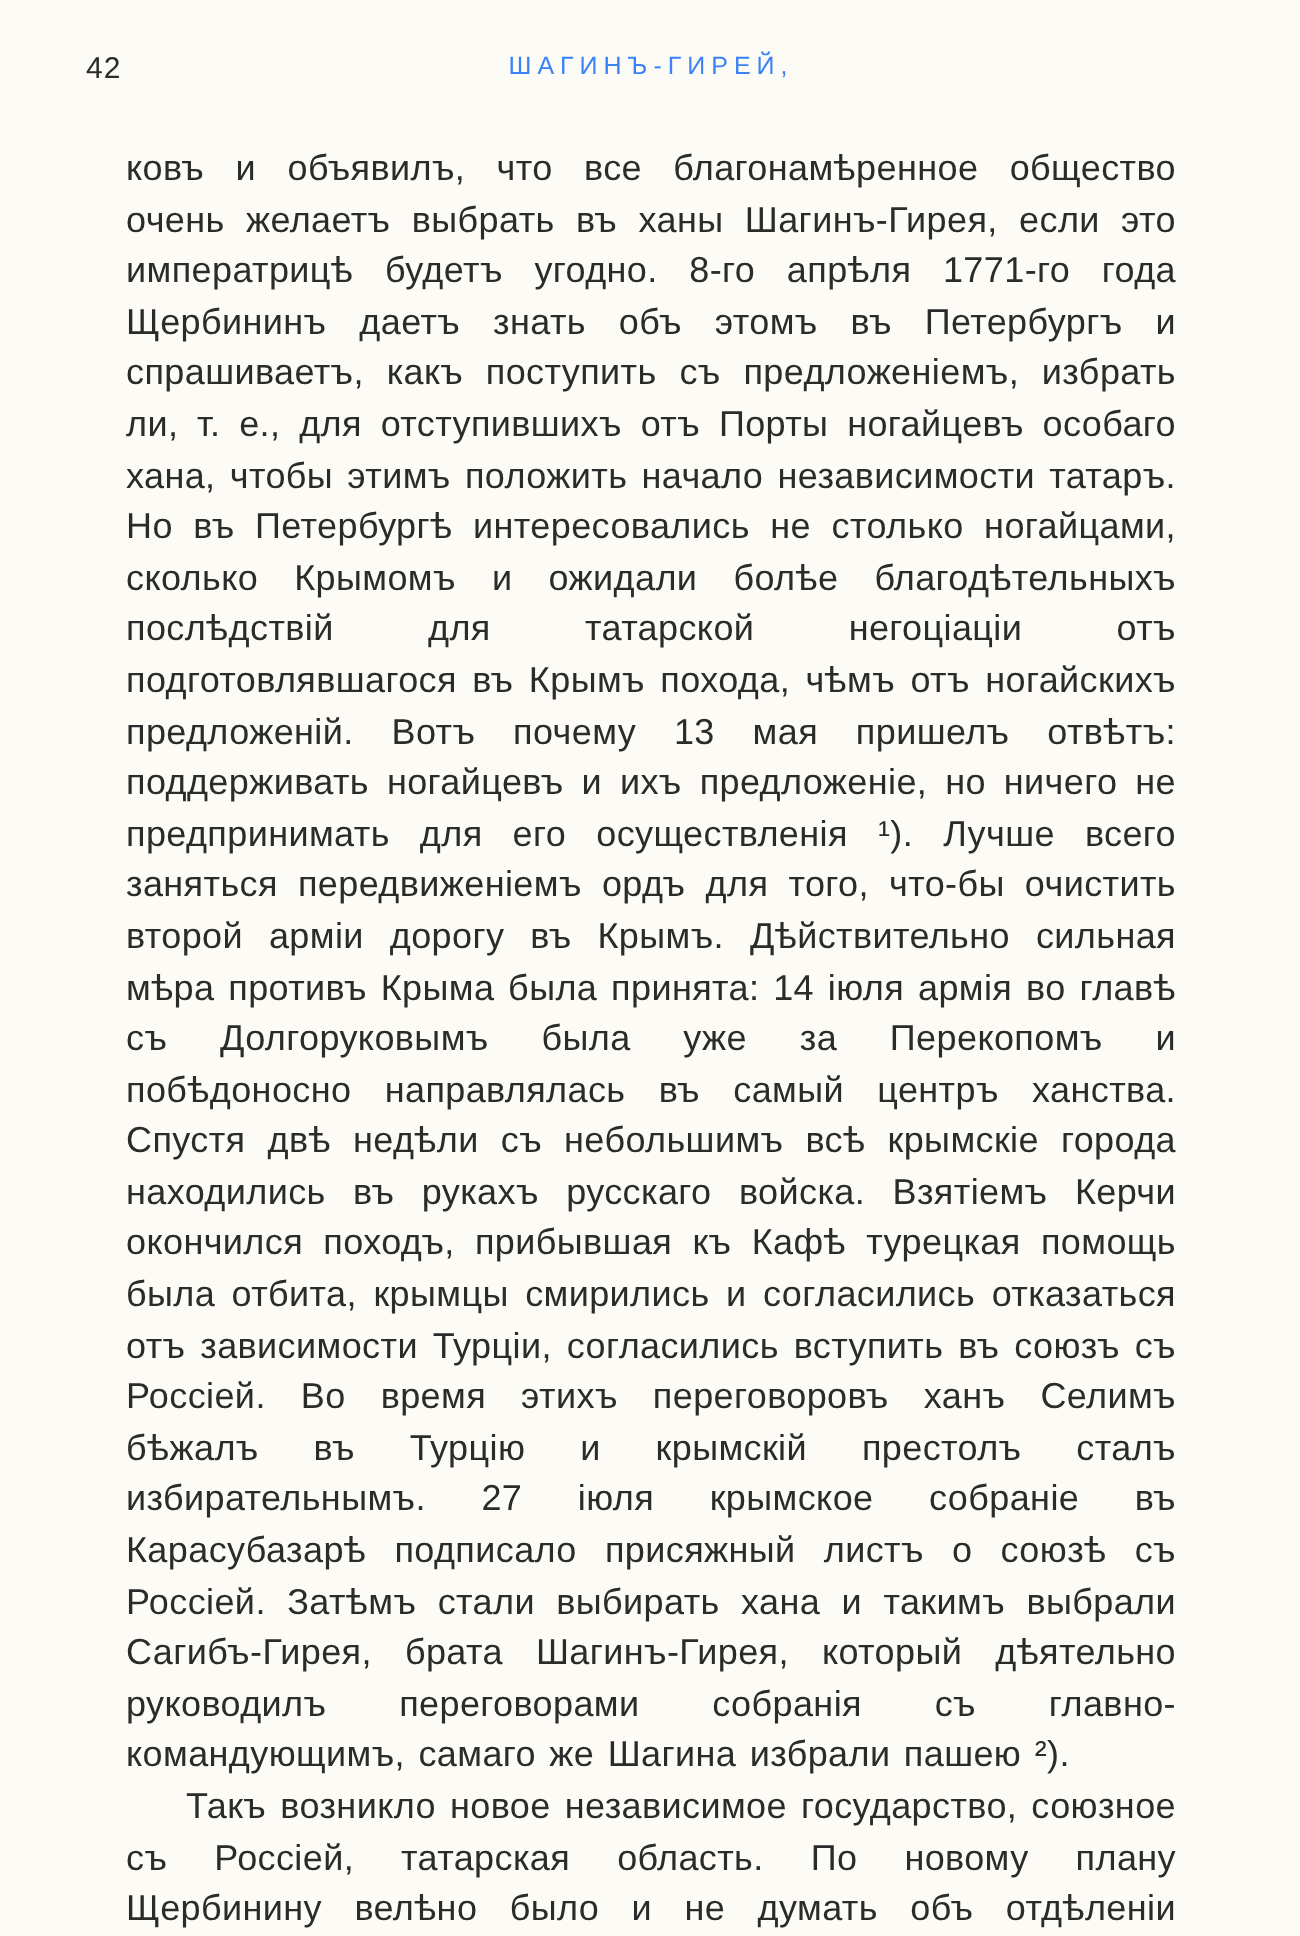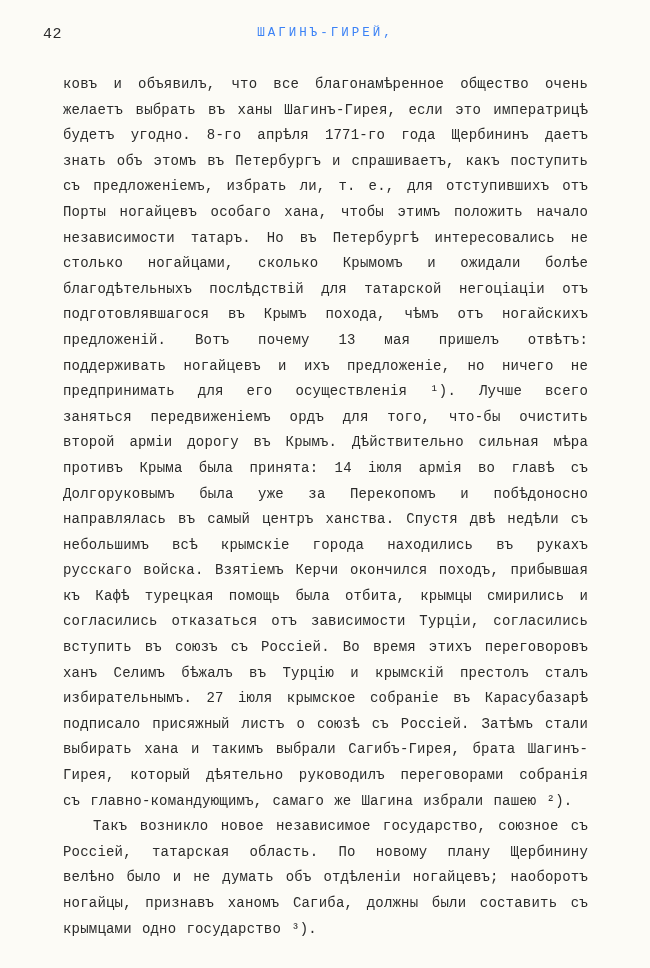--- a/index.html
+++ b/index.html
@@ -7,21 +7,21 @@
     padding: 0;
     background: #e9e7e0;
   }
   .page {
     position: relative;
     width: 650px;
     height: 968px;
     margin: 0 auto;
     background: #fcfbf6;
     color: #2b2b2b;
-    font-family: Liberation Mono, monospace;
+    font-family: Liberation Sans, sans-serif;
     box-sizing: border-box;
     padding: 26px 62px 0 63px;
     overflow: hidden;
   }
   .header {
     position: relative;
     height: 22px;
     margin-bottom: 24px;
   }
   .page-num {
@@ -33,21 +33,21 @@
   }
   .running-title {
     display: block;
     text-align: center;
     font-size: 12.5px;
     letter-spacing: 3px;
     color: #3b82f6;
   }
   .body-text p {
     margin: 0;
-    font-size: 14px;
+    font-size: 18px;
     line-height: 25.6px;
     text-align: justify;
     letter-spacing: 0.2px;
     word-spacing: 1.5px;
   }
   .para-noindent { text-indent: 0; }
   .para-indent   { text-indent: 30px; }
 </style>
 </head>
 <body>

